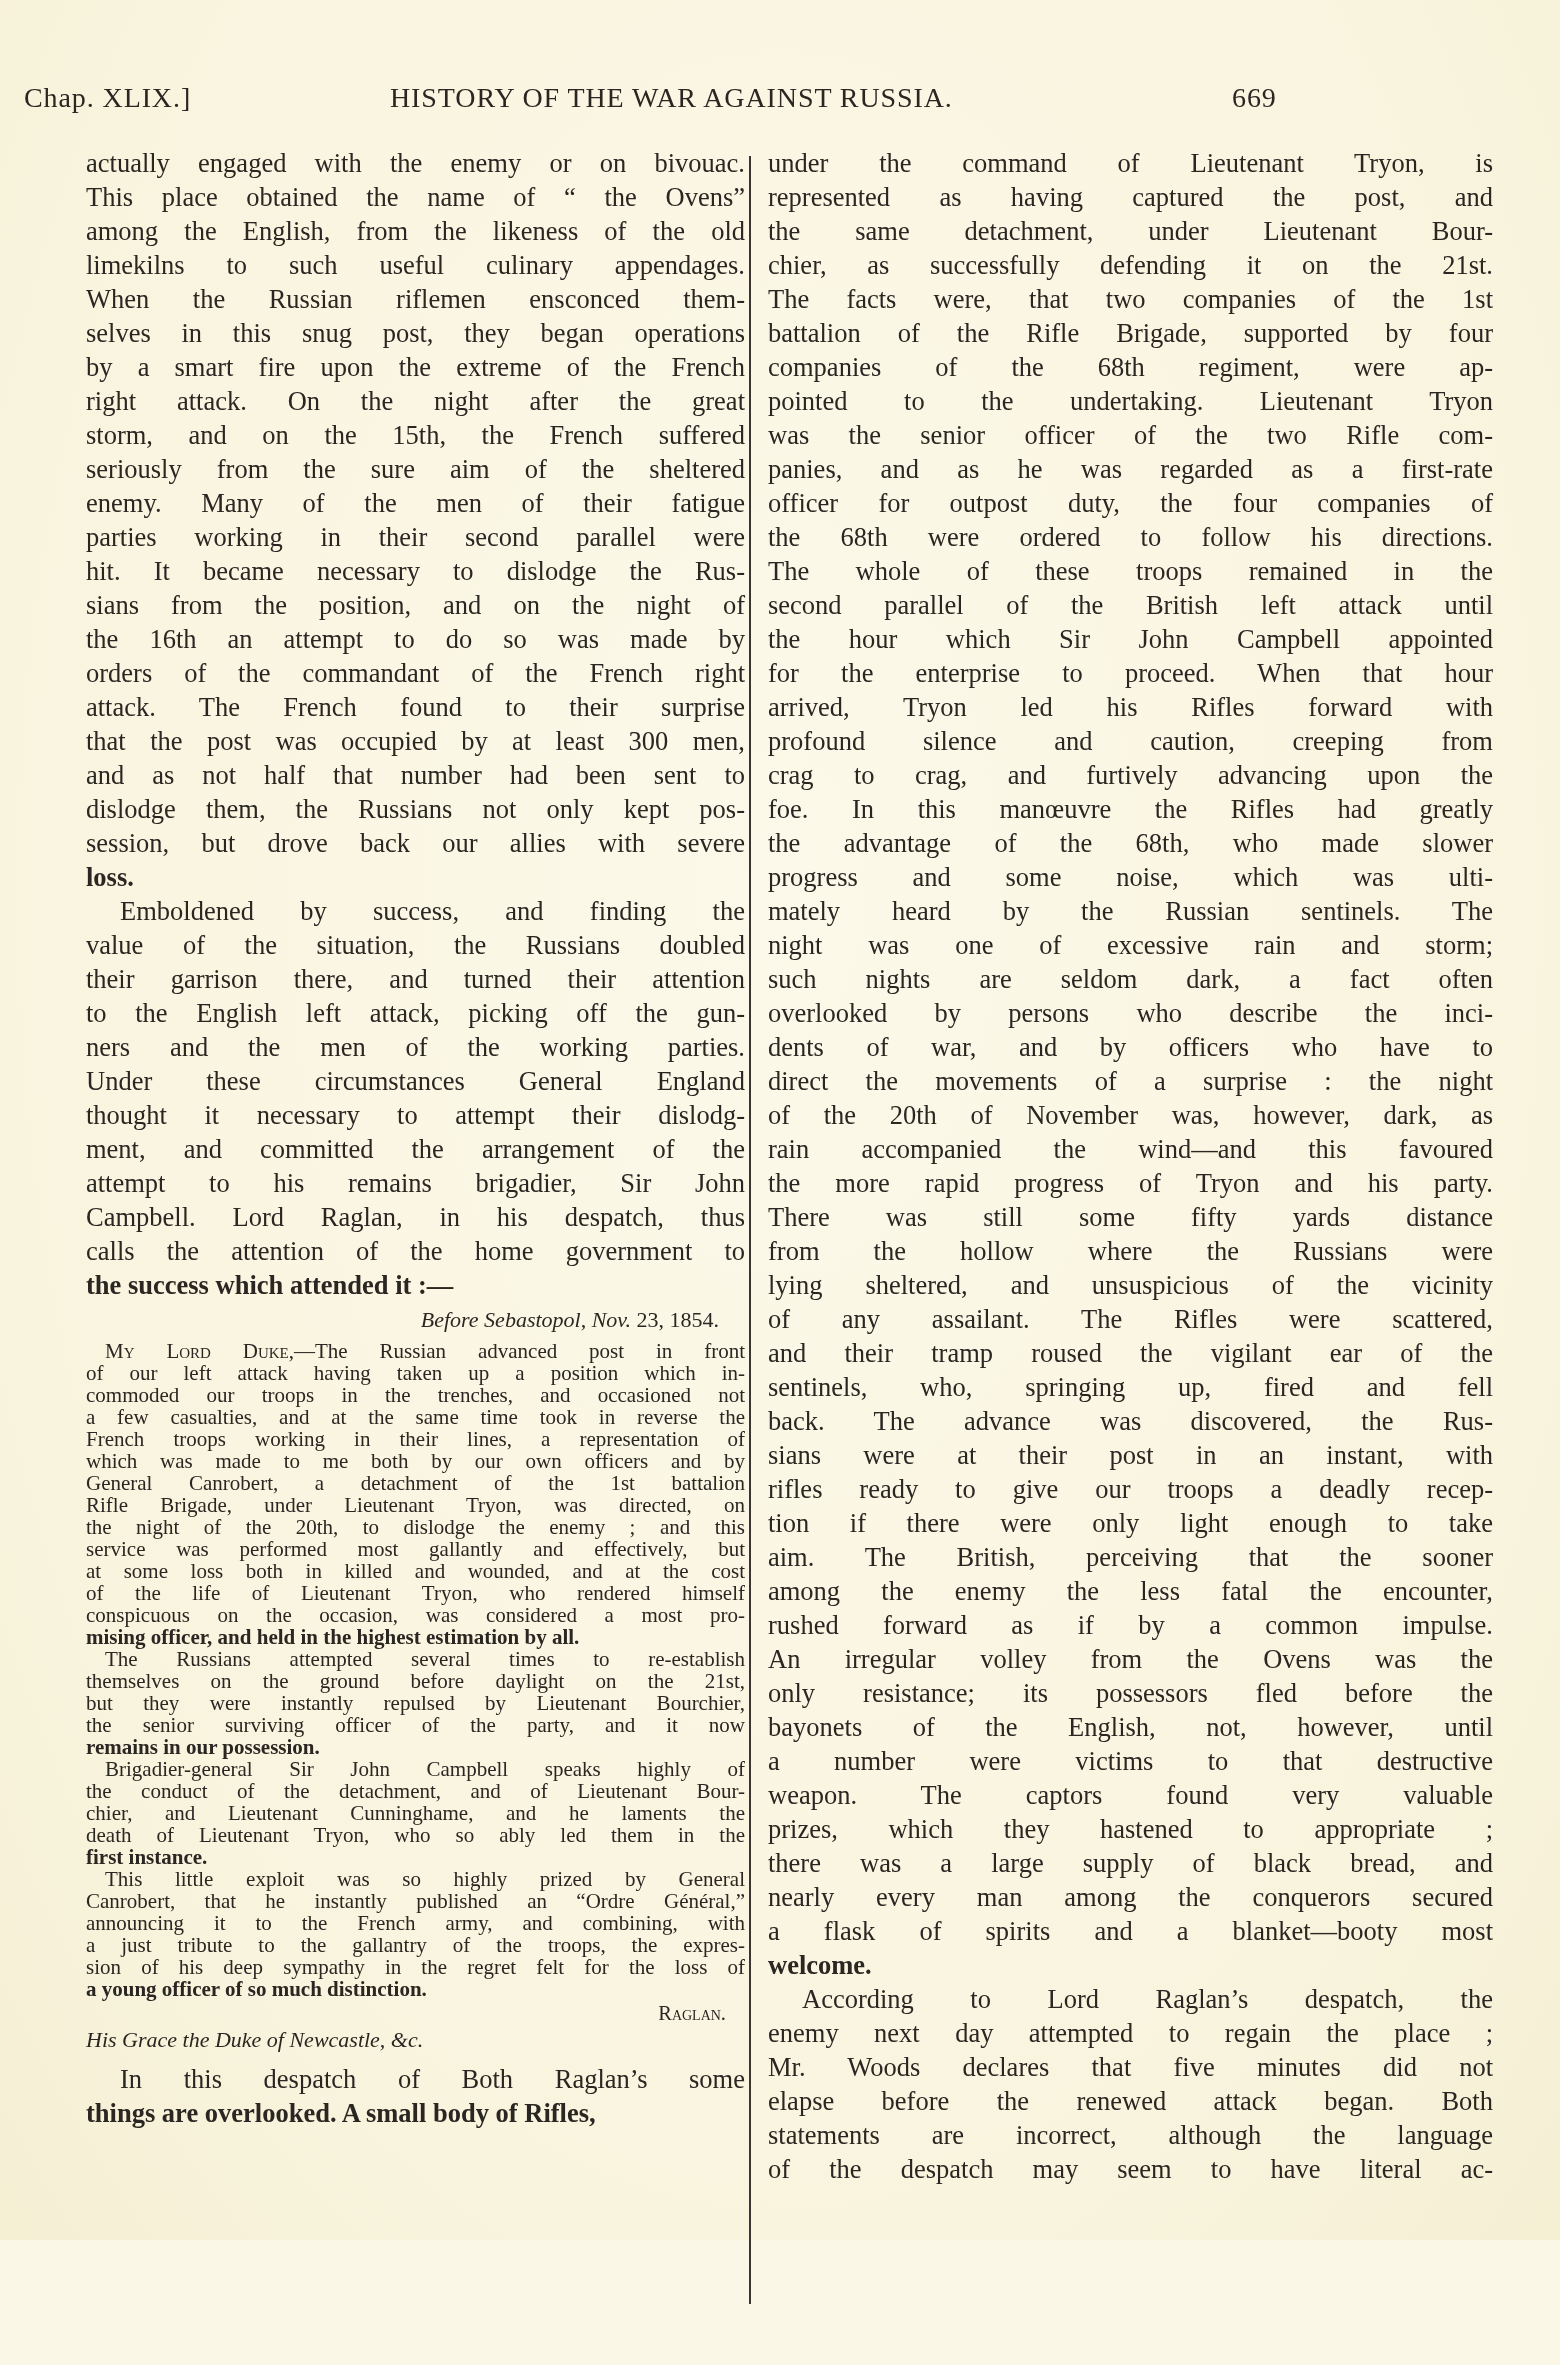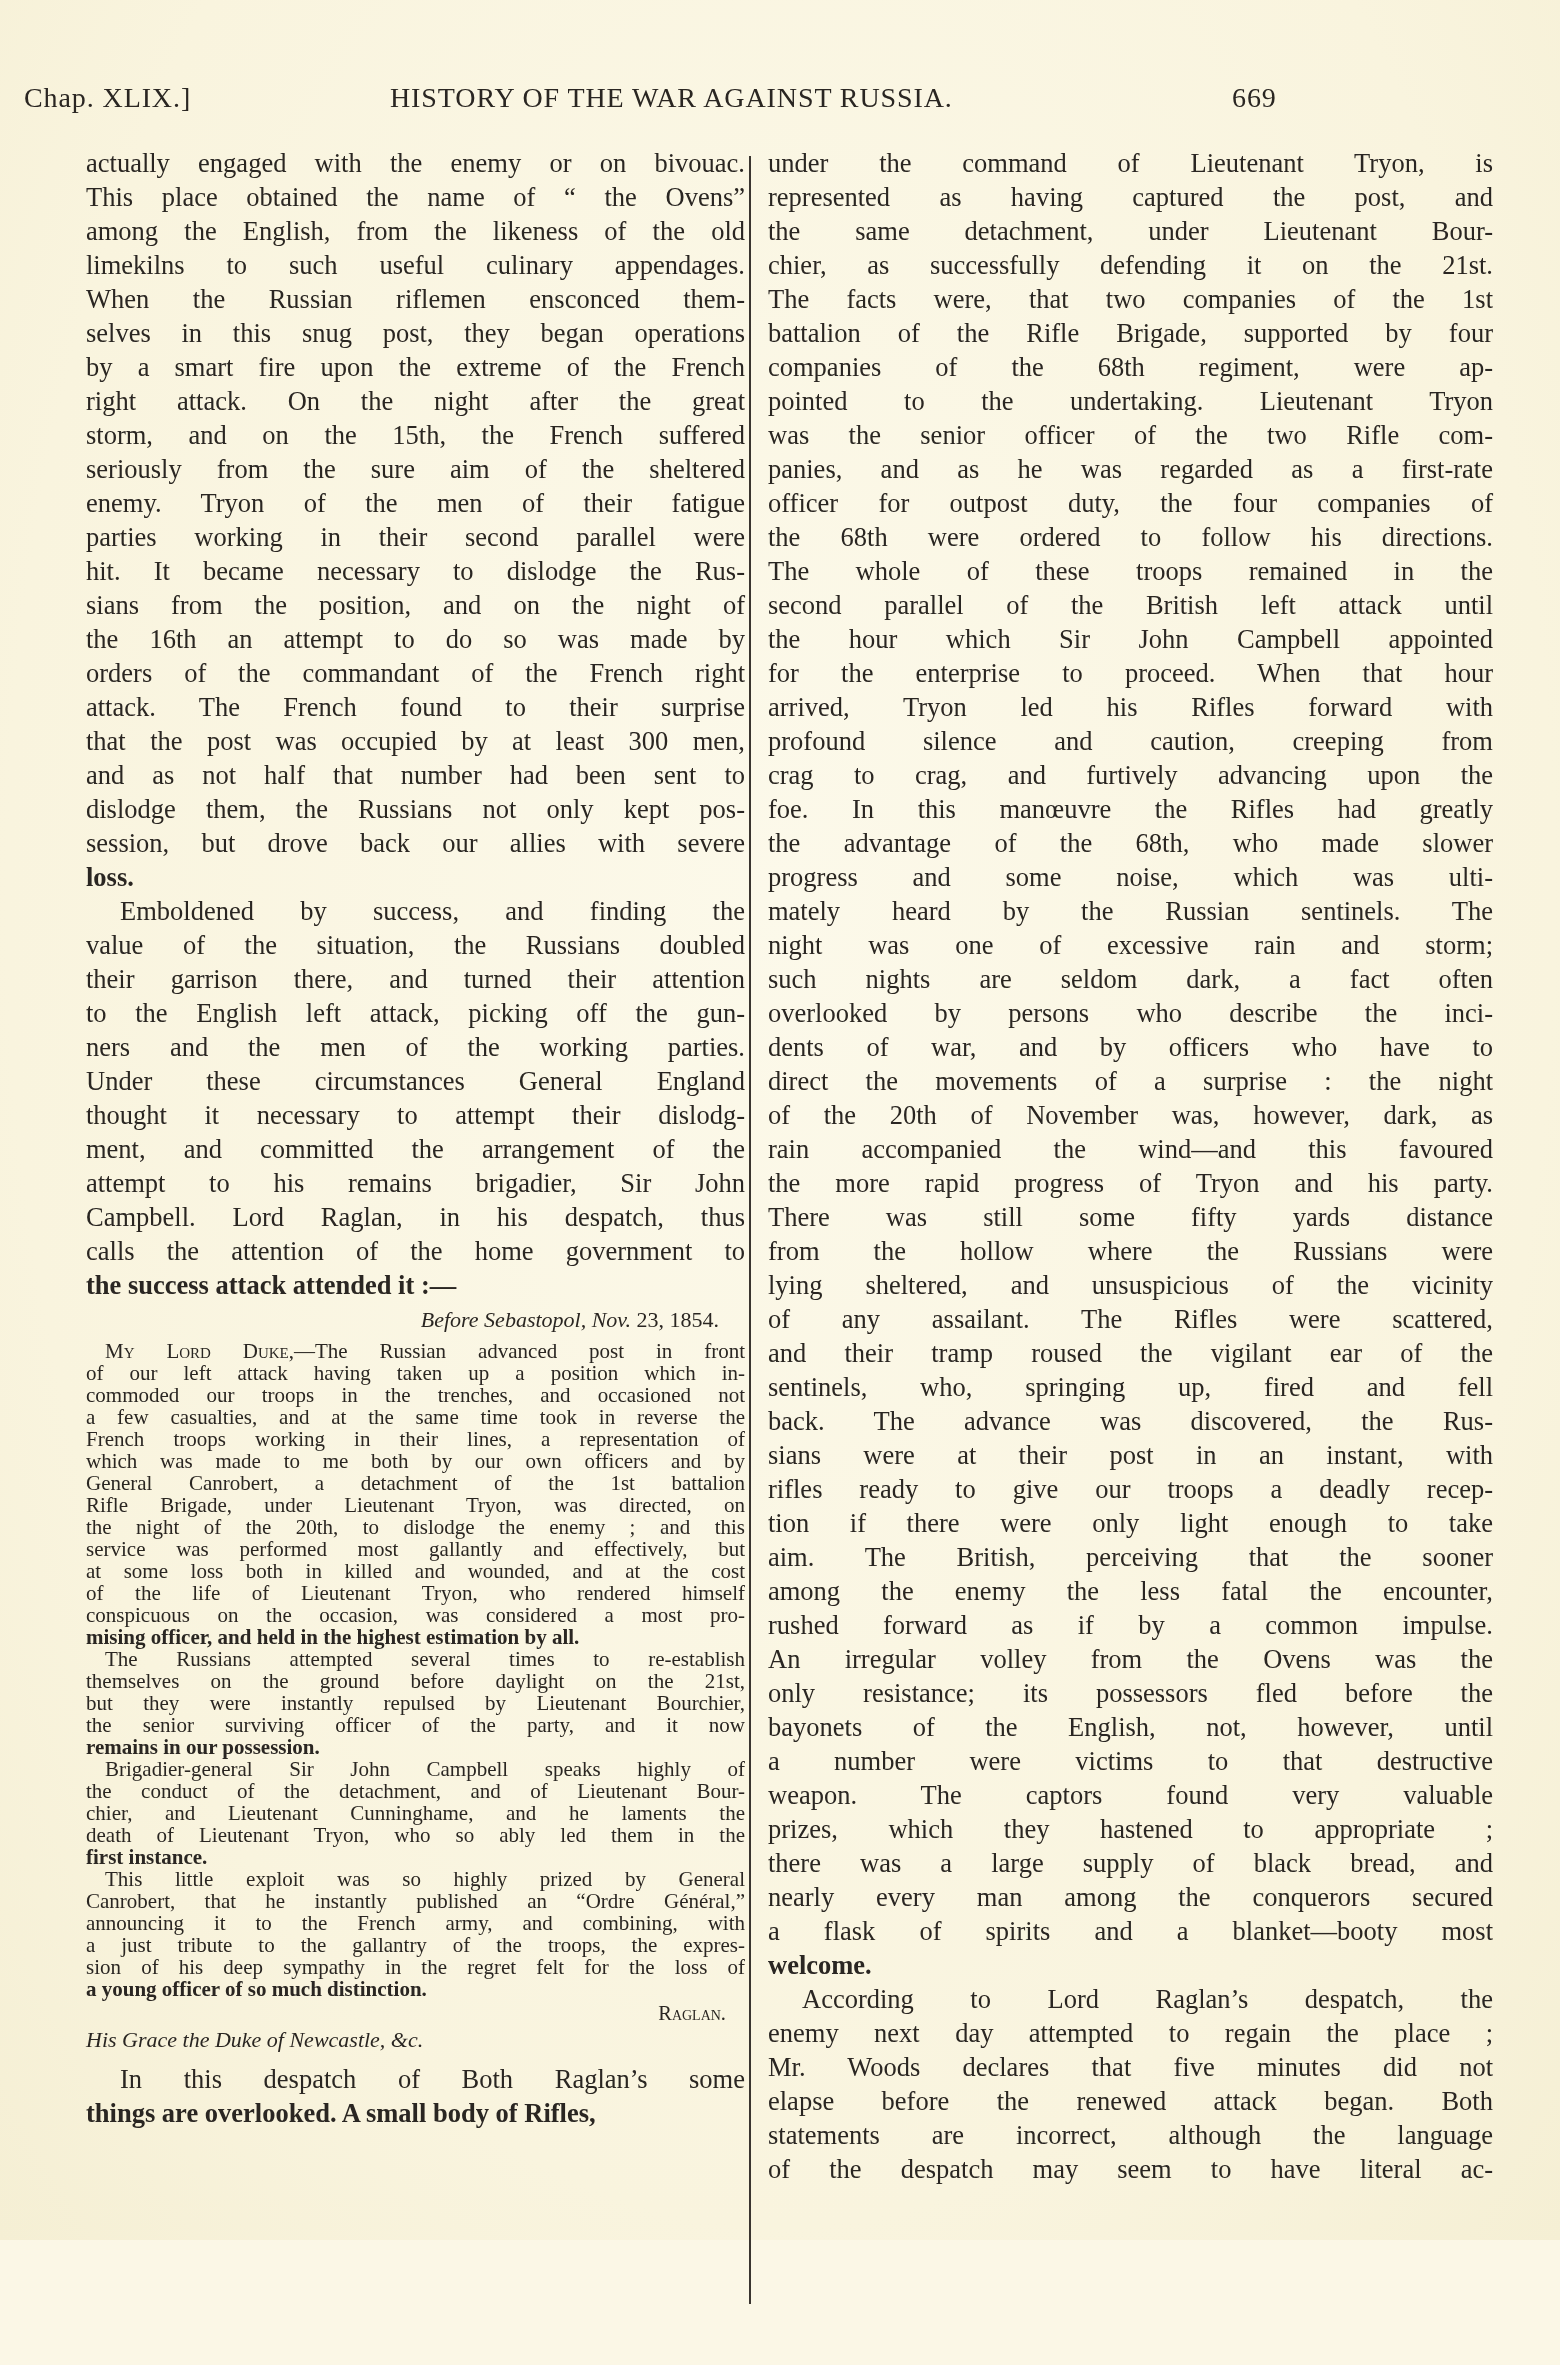--- a/index.html
+++ b/index.html
@@ -66,21 +66,21 @@
         <span class="line">actually engaged with the enemy or on bivouac.</span>
         <span class="line">This place obtained the name of “ the Ovens”</span>
         <span class="line">among the English, from the likeness of the old</span>
         <span class="line">limekilns to such useful culinary appendages.</span>
         <span class="line">When the Russian riflemen ensconced them-</span>
         <span class="line">selves in this snug post, they began operations</span>
         <span class="line">by a smart fire upon the extreme of the French</span>
         <span class="line">right attack.  On the night after the great</span>
         <span class="line">storm, and on the 15th, the French suffered</span>
         <span class="line">seriously from the sure aim of the sheltered</span>
-        <span class="line">enemy.  Tryon of the men of their fatigue</span>
+        <span class="line">enemy.  Many of the men of their fatigue</span>
         <span class="line">parties working in their second parallel were</span>
         <span class="line">hit.  It became necessary to dislodge the Rus-</span>
         <span class="line">sians from the position, and on the night of</span>
         <span class="line">the 16th an attempt to do so was made by</span>
         <span class="line">orders of the commandant of the French right</span>
         <span class="line">attack.  The French found to their surprise</span>
         <span class="line">that the post was occupied by at least 300 men,</span>
         <span class="line">and as not half that number had been sent to</span>
         <span class="line">dislodge them, the Russians not only kept pos-</span>
         <span class="line">session, but drove back our allies with severe</span>
@@ -91,21 +91,21 @@
         <span class="line">value of the situation, the Russians doubled</span>
         <span class="line">their garrison there, and turned their attention</span>
         <span class="line">to the English left attack, picking off the gun-</span>
         <span class="line">ners and the men of the working parties.</span>
         <span class="line">Under these circumstances General England</span>
         <span class="line">thought it necessary to attempt their dislodg-</span>
         <span class="line">ment, and committed the arrangement of the</span>
         <span class="line">attempt to his remains brigadier, Sir John</span>
         <span class="line">Campbell.  Lord Raglan, in his despatch, thus</span>
         <span class="line">calls the attention of the home government to</span>
-        <span class="line last">the success attack attended it :—</span>
+        <span class="line last">the success which attended it :—</span>
       </div>
 
     <div class="letter">
       <div class="dateline">
         <span>Before Sebastopol,</span>
         <span>Nov.</span>
         <span class="num">23, 1854.</span>
       </div>
       <div id="dp1">
           <span class="line ind"><span class="sc">My Lord Duke,</span><span>—The Russian advanced post in front</span></span>

